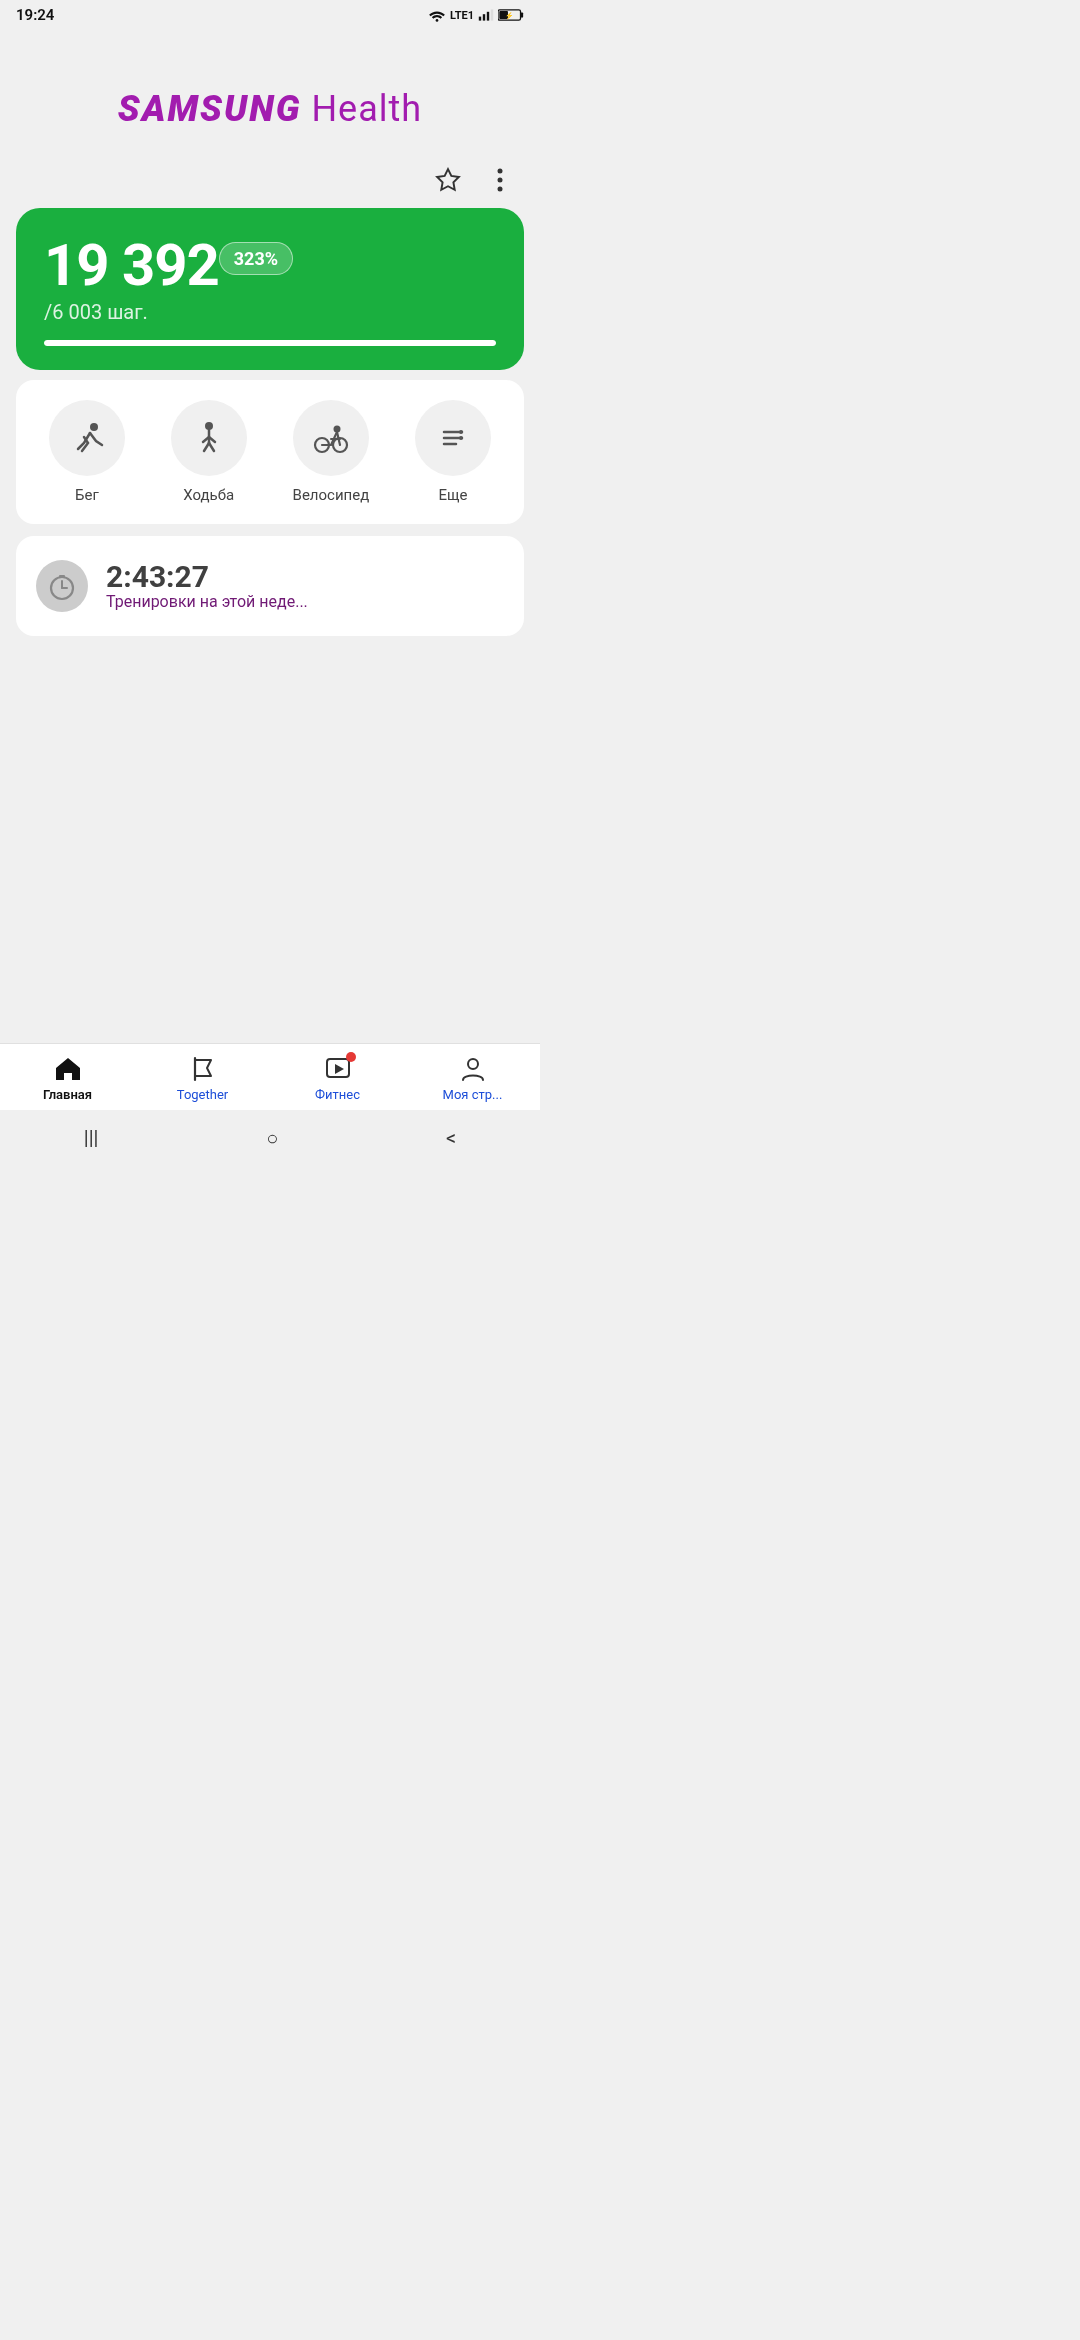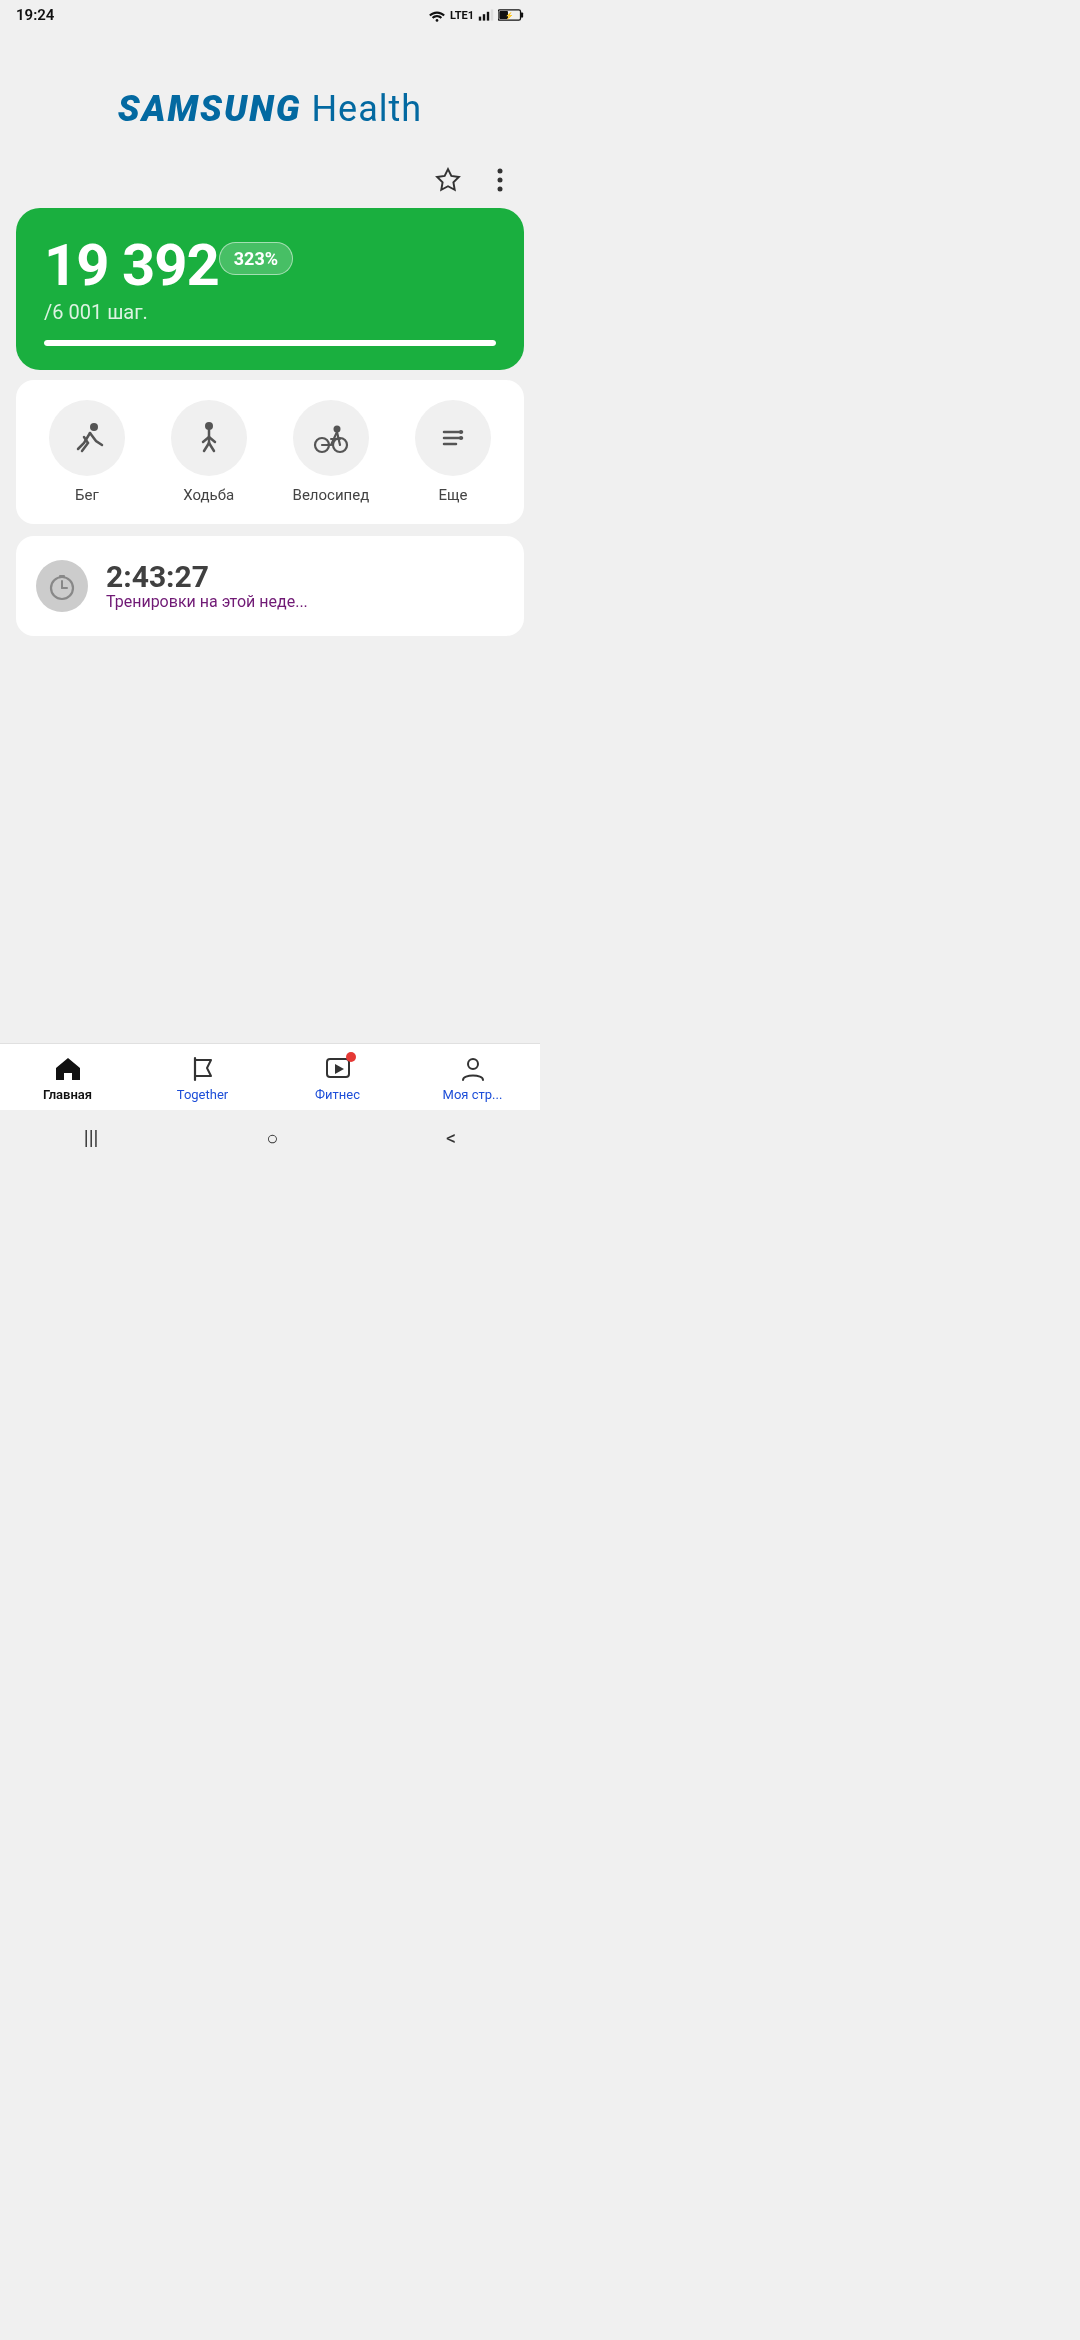--- a/index.html
+++ b/index.html
@@ -41,21 +41,21 @@
 
     
     .app-header {
       background: #f0f0f0;
       padding: 60px 30px 30px 30px;
       text-align: center;
     }
     .app-title {
       font-size: 36px;
       font-weight: 400;
-      color: #0369a1;
+      color: #a21caf;
       letter-spacing: 1px;
       text-align: center;
     }
     .app-title-bold {
       font-weight: 900;
       font-style: italic;
       letter-spacing: 2px;
     }
 
     
@@ -316,21 +316,21 @@
     </svg>
   </div>
 </div>
 
 <div class="main-content">
 
   <div class="steps-card">
     <div class="steps-main">
       <div>
         <div class="steps-count">19 392</div>
-        <div class="steps-goal">/6 001 шаг.</div>
+        <div class="steps-goal">/6 003 шаг.</div>
       </div>
       <div class="steps-badge">323%</div>
     </div>
     <div class="steps-progress-bar">
       <div class="steps-progress-fill"></div>
     </div>
   </div>
 
   <div class="activity-card">
 

